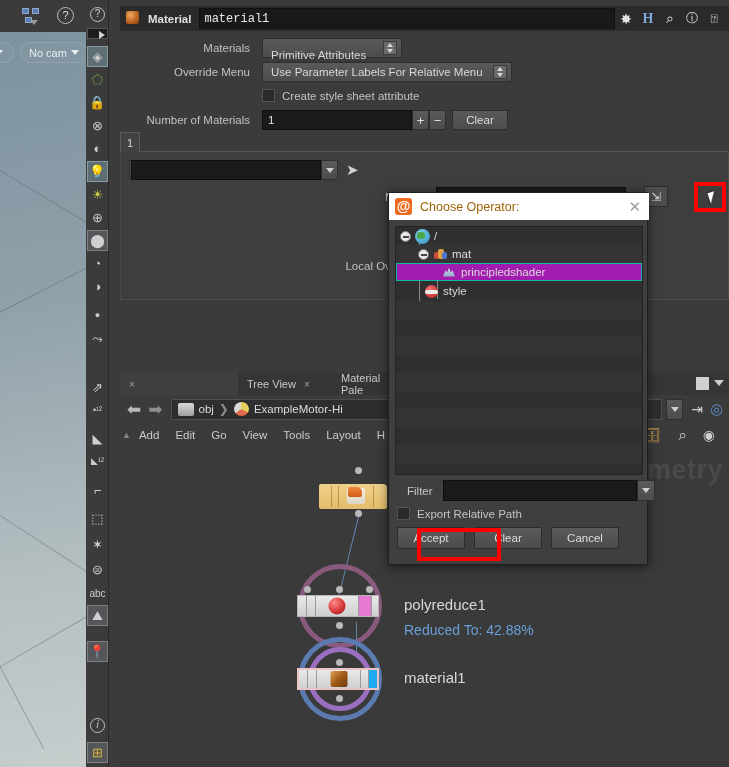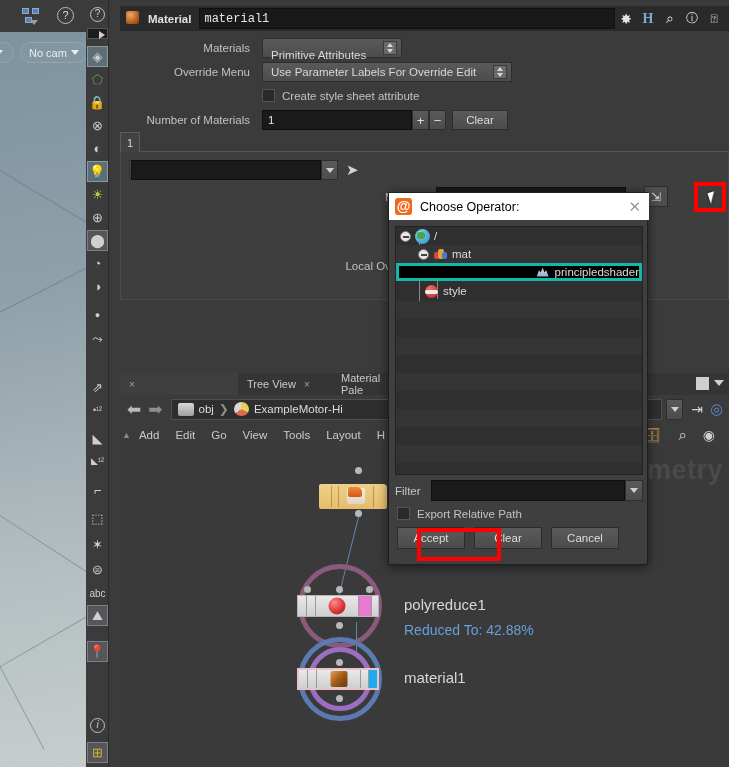--- a/index.html
+++ b/index.html
@@ -170,34 +170,34 @@
   .nlabel { position:absolute; color:#d8d8d8; font-size:15px; }
   .nsub { position:absolute; color:#6a9fd8; font-size:14px; }
 
   
   #dlg { position:absolute; left:388px; top:192px; width:260px; height:373px;
          background:#3f3f3f; border:1px solid #1f1f1f; box-shadow:0 2px 10px rgba(0,0,0,0.55); }
   #dlg-title { position:absolute; left:0; top:0; width:260px; height:27px; background:#ffffff;
                display:flex; align-items:center; }
   #dlg-logo { width:17px; height:17px; margin-left:6px; background:#f06a1e; border-radius:3px; position:relative; }
   #dlg-logo::after { content:'@'; position:absolute; inset:0; color:#fff; font-size:14px; text-align:center; line-height:16px; font-weight:bold;}
-  #dlg-title-text { margin-left:8px; color:#000000; font-size:12.5px; }
+  #dlg-title-text { margin-left:8px; color:#a16207; font-size:12.5px; }
   #dlg-close { position:absolute; right:8px; top:5px; color:#9a9a9a; font-size:15px; }
 
   #dlg-tree { position:absolute; left:6px; top:33px; width:248px; height:249px; background:#2f2f2f; border:1px solid #232323; overflow:hidden; }
   .trow { position:absolute; left:0; width:246px; height:18px; display:flex; align-items:center; font-size:11.5px; color:#dcdcdc; }
   .trow.alt { background:#343434; }
-  .trow.sel { background:#000000; border:3px solid #14b8a6;justify-content:flex-end; }
+  .trow.sel { background:#a21caf; border:1px solid #14b8a6; }
   .t-ic { width:15px; height:15px; margin-right:4px; position:relative; flex:none; }
   .expander { width:11px; height:11px; border-radius:50%; background:#e8e8e8; border:1px solid #777;
               position:relative; flex:none; }
   .expander::after { content:''; position:absolute; left:2px; top:4px; width:6px; height:2px; background:#444; }
   .tline { position:absolute; background:#8a8a8a; }
 
-  #dlg-filter-row { position:absolute; left:6px; top:287px; width:248px; height:21px; display:flex; align-items:center; }
+  #dlg-filter-row { position:absolute; left:18px; top:287px; width:248px; height:21px; display:flex; align-items:center; }
   #dlg-filter-label { color:#c6c6c6; font-size:11.5px; width:36px; }
   #dlg-filter-field { flex:1; height:21px; background:#1a1a1a; border:1px solid #0f0f0f; }
   #dlg-filter-drop { width:18px; height:21px; background:linear-gradient(#5a5a5a,#4c4c4c); border:1px solid #2e2e2e;
                      display:flex; align-items:center; justify-content:center; }
   #dlg-filter-drop i { width:0;height:0;border-left:4px solid transparent;border-right:4px solid transparent;border-top:5px solid #d0d0d0; }
 
   #dlg-erp { position:absolute; left:8px; top:314px; display:flex; align-items:center; }
   #dlg-btnrow { position:absolute; left:8px; top:334px; width:244px; display:flex; gap:9px; }
   .dlg-btn { width:68px; height:22px; background:linear-gradient(#5b5b5b,#4b4b4b); border:1px solid #2c2c2c;
              color:#dedede; font-size:11.5px; display:flex; align-items:center; justify-content:center; }
@@ -341,21 +341,21 @@
         <span class="updn">
             <i class="u"></i>
             <i class="d"></i>
           </span>
       </div>
     </div>
 
     <div class="prow" style="left:10px; top:62px; width:609px;">
       <div class="plabel" style="width:130px;">Override Menu</div>
       <div class="pmenu" style="margin-left:12px; width:250px;">
-        <span style="flex:1;">Use Parameter Labels For Override Edit</span>
+        <span style="flex:1;">Use Parameter Labels For Relative Menu</span>
         <span class="updn">
             <i class="u"></i>
             <i class="d"></i>
           </span>
       </div>
     </div>
 
     <div class="prow" style="left:152px; top:89px;">
       <div class="cbox"></div>
       <div class="ctext">Create style sheet attribute</div>

